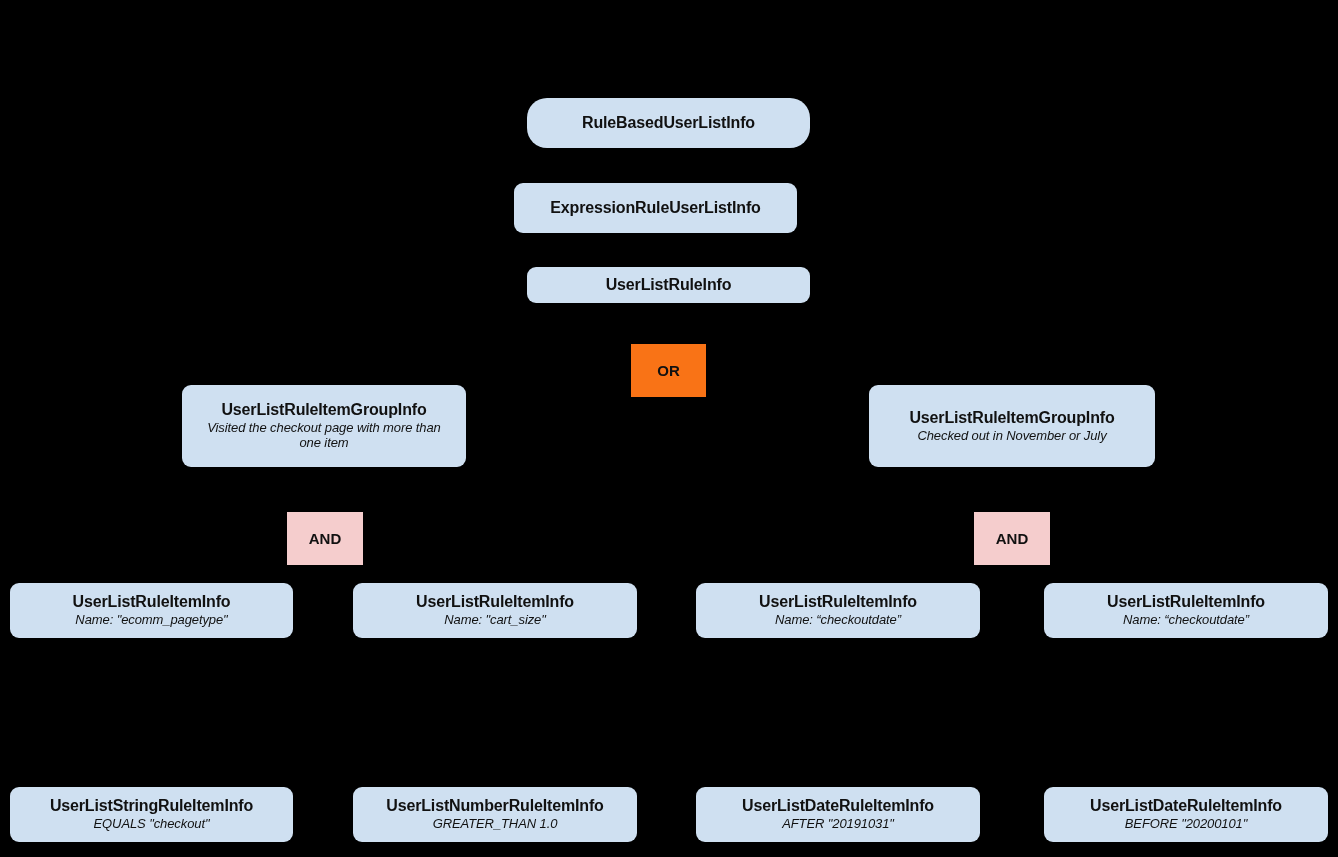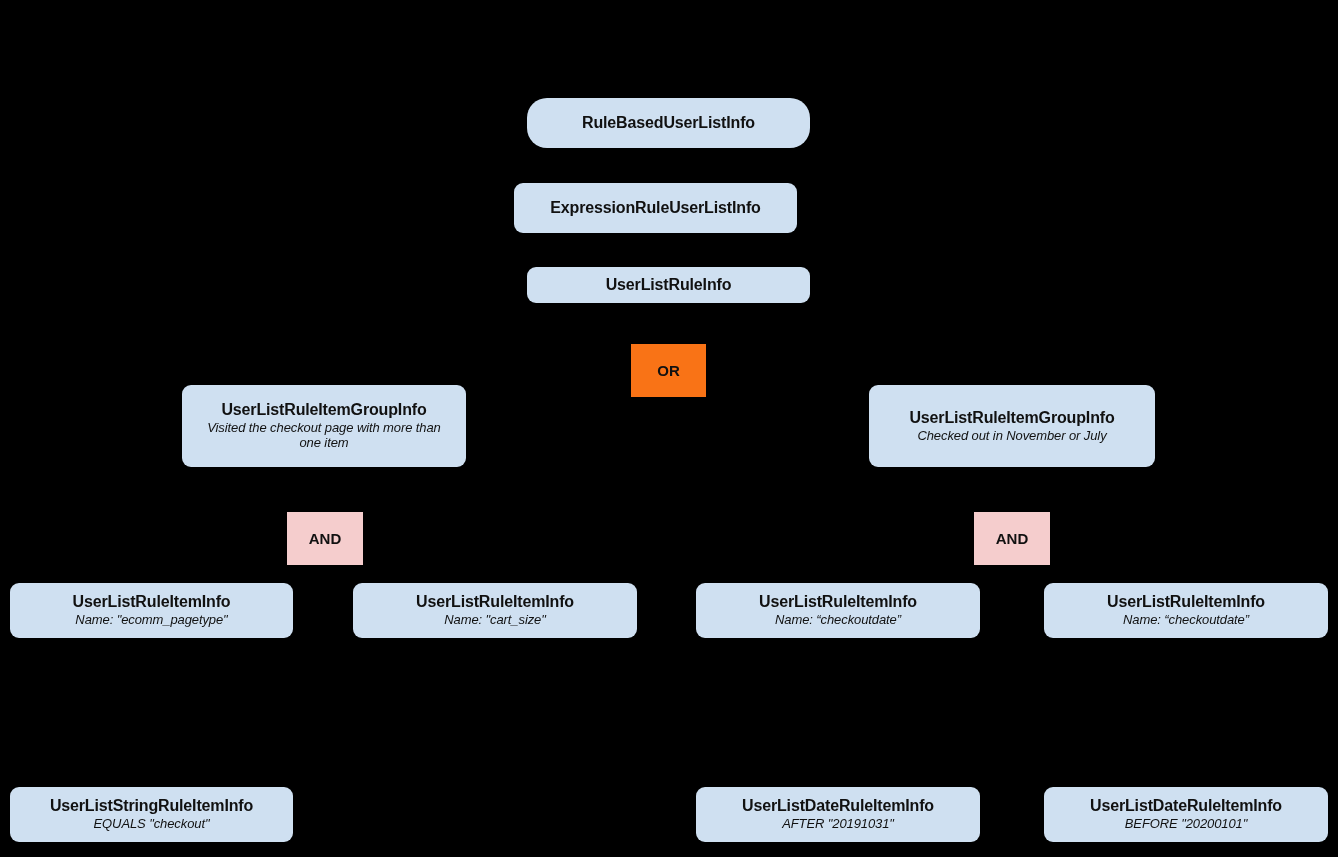--- a/index.html
+++ b/index.html
@@ -123,20 +123,24 @@
   <div class="node entity" style="left:1044px; top:583px; width:284px; height:55px;">
     <span class="title">UserListRuleItemInfo</span>
     <span class="sub">Name: “checkoutdate”</span>
   </div>
 
   <div class="node entity" style="left:10px; top:787px; width:283px; height:55px;align-items:center;">
     <span class="title">UserListStringRuleItemInfo</span>
     <span class="sub">EQUALS "checkout"</span>
   </div>
 
+  <div class="node entity" style="left:353px; top:787px; width:284px; height:55px;">
+    <span class="title">UserListNumberRuleItemInfo</span>
+    <span class="sub">GREATER_THAN 1.0</span>
+  </div>
 
   <div class="node entity" style="left:696px; top:787px; width:284px; height:55px;">
     <span class="title">UserListDateRuleItemInfo</span>
     <span class="sub">AFTER "20191031"</span>
   </div>
 
   <div class="node entity" style="left:1044px; top:787px; width:284px; height:55px;">
     <span class="title">UserListDateRuleItemInfo</span>
     <span class="sub">BEFORE "20200101"</span>
   </div>

